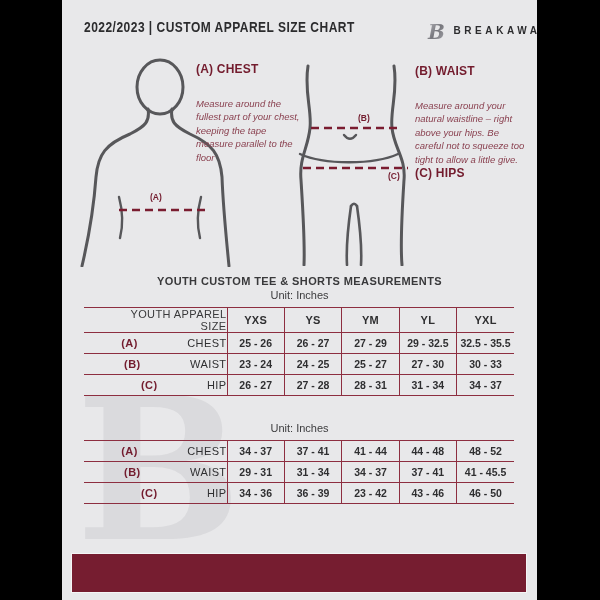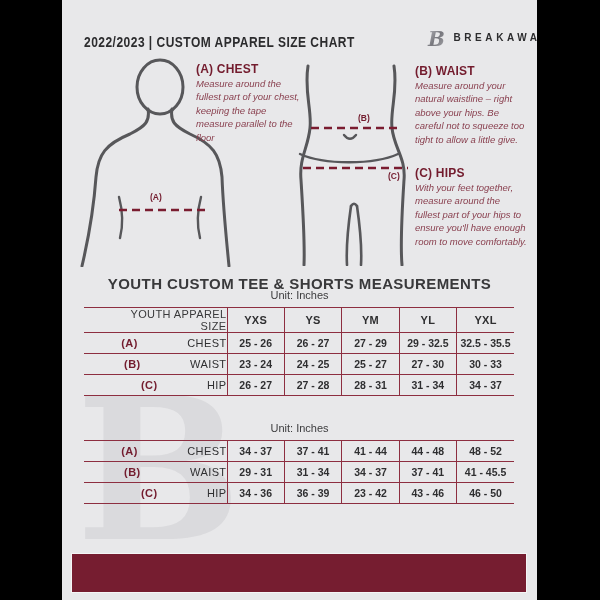--- a/index.html
+++ b/index.html
@@ -3,34 +3,34 @@
 <meta charset="utf-8">
 <style>
   html,body{margin:0;padding:0;background:#000;}
   body{width:600px;height:600px;position:relative;font-family:"Liberation Sans",sans-serif;-webkit-font-smoothing:antialiased;}
   .page{position:absolute;left:62px;top:0;width:475px;height:600px;background:#e8e8ea;overflow:hidden;}
 
   
   .watermark{position:absolute;left:14px;top:372px;font-family:"DejaVu Serif",serif;font-weight:bold;font-size:196px;line-height:1;color:rgba(95,95,110,0.10);z-index:0;user-select:none;}
 
   
-  .hdr{position:absolute;left:22px;right:24px;top:18px;height:32px;display:flex;justify-content:space-between;align-items:flex-end;z-index:2;}
+  .hdr{position:absolute;left:22px;right:24px;top:18px;height:32px;display:flex;justify-content:space-between;align-items:flex-start;z-index:2;}
   .doc-title{font-weight:700;font-size:15px;letter-spacing:.6px;color:#2c2c2e;transform:scaleX(.8);transform-origin:left center;white-space:nowrap;}
   .brand{display:flex;align-items:center;gap:7px;}
   .brand-name{font-weight:700;font-size:10px;letter-spacing:3.6px;color:#2c2c2e;}
 
   
   .fig-svg{position:absolute;z-index:1;}
   .guide-head{font-weight:700;font-size:12px;color:#731c2e;letter-spacing:.2px;}
-  .guide-body{font-style:italic;font-size:9.5px;line-height:1.42;color:#8a4150;margin-top:1px;}
+  .guide-body{font-style:italic;font-size:9.5px;line-height:1.42;color:#8a4150;margin-top:21px;}
   .guide-block{position:absolute;z-index:2;}
   .m-label{position:absolute;z-index:3;font-weight:700;font-size:8.5px;color:#731c2e;}
 
   
-  .sec-title{position:absolute;left:0;width:100%;text-align:center;font-weight:700;font-size:15px;letter-spacing:.4px;color:#39393b;z-index:2;}
+  .sec-title{position:absolute;left:0;width:100%;text-align:center;font-weight:700;font-size:11px;letter-spacing:.4px;color:#39393b;z-index:2;}
   .sec-unit{position:absolute;left:0;width:100%;text-align:center;font-size:11px;color:#3c3c3e;z-index:2;}
 
   
   .size-table{position:absolute;left:22px;width:430px;border-collapse:collapse;table-layout:fixed;z-index:2;}
   .size-table td{border-top:1.6px solid #8d2e40;border-bottom:1.6px solid #8d2e40;height:20px;padding:0;font-size:10.5px;color:#2f2f31;text-align:center;background:transparent;}
   .size-table td:not(:first-child){border-left:1.6px solid #8d2e40;font-weight:bold;}
   .size-table col.c0{width:143px;}
   .size-table td.first{text-align:right;padding-left:20px;font-size:11px;letter-spacing:.4px;color:#39393b;}
   .size-table tr.head td.size{font-weight:700;font-size:11px;letter-spacing:.3px;}
   .size-table .key{color:#731c2e;font-weight:700;}
@@ -95,21 +95,20 @@
   <div class="guide-block" style="left:134px;top:62px;width:104px">
     <div class="guide-head">(A) CHEST</div>
     <div class="guide-body">Measure around the fullest part of your chest, keeping the tape measure parallel to the floor</div>
   </div>
   <div class="guide-block" style="left:353px;top:64px;width:110px">
     <div class="guide-head">(B) WAIST</div>
     <div class="guide-body">Measure around your natural waistline – right above your hips. Be careful not to squeeze too tight to allow a little give.</div>
   </div>
   <div class="guide-block" style="left:353px;top:166px;width:112px">
     <div class="guide-head">(C) HIPS</div>
-    <div class="guide-body">With your feet together, measure around the fullest part of your hips to ensure you'll have enough room to move comfortably.</div>
   </div>
 
   <div class="sec-title" style="top:275px">YOUTH CUSTOM TEE &amp; SHORTS MEASUREMENTS</div>
   <div class="sec-unit" style="top:289px">Unit: Inches</div>
   <table class="size-table" style="top:307px">
     <colgroup>
         <col class="c0">
         <col>
         <col>
         <col>

